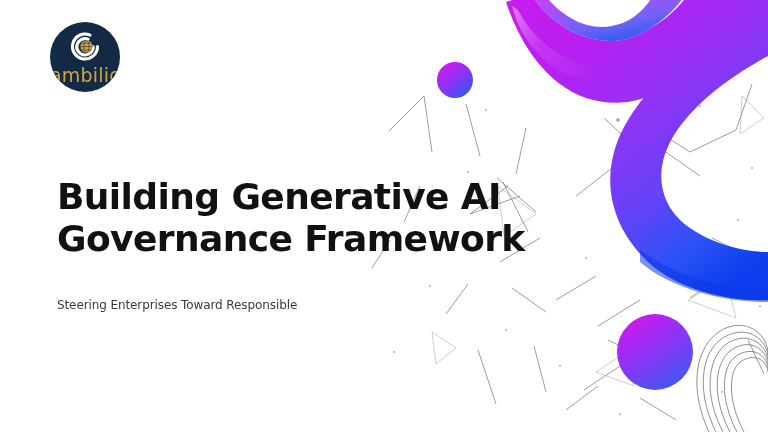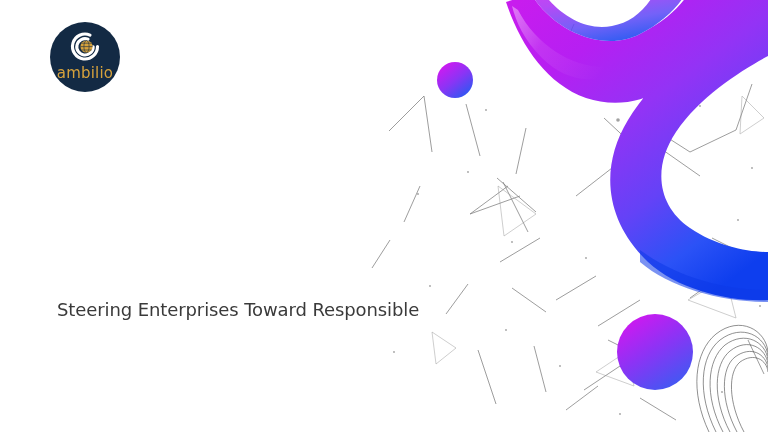--- a/index.html
+++ b/index.html
@@ -46,21 +46,21 @@
     height: 36px;
   }
   .logo-wordmark {
     position: absolute;
     left: 0;
     right: 0;
     top: 42px;
     text-align: center;
     color: #D6A23C;
     font-family: "DejaVu Sans", sans-serif;
-    font-size: 15px;
+    font-size: 19px;
     letter-spacing: 0.2px;
     font-weight: 400;
   }
 
   
   .headline {
     position: absolute;
     left: 57px;
     top: 176px;
     width: 470px;
@@ -76,21 +76,21 @@
 
   .subhead {
     position: absolute;
     left: 57px;
     top: 296px;
     width: 400px;
     margin: 0;
     color: #3a3a3a;
     font-family: "DejaVu Sans", sans-serif;
     font-weight: 400;
-    font-size: 18px;
+    font-size: 12px;
     line-height: 1.55;
     letter-spacing: -0.1px;
   }
   .subhead .line { display: block; }
 </style>
 </head>
 <body>
 
 <div id="slide">
 
@@ -254,18 +254,22 @@
       <g stroke="#132A44" stroke-width="0.7" fill="none" opacity="0.85">
         <ellipse cx="23.5" cy="18.6" rx="2.6" ry="6.1"></ellipse>
         <line x1="17.4" y1="18.6" x2="29.6" y2="18.6"></line>
         <line x1="18.4" y1="15.2" x2="28.6" y2="15.2"></line>
         <line x1="18.4" y1="22.0" x2="28.6" y2="22.0"></line>
       </g>
     </svg>
     <div class="logo-wordmark">ambilio</div>
   </div>
 
+  <h1 class="headline">
+    <span class="line">Building Generative AI</span>
+    <span class="line">Governance Framework</span>
+  </h1>
 
   <p class="subhead">
     <span class="line">Steering Enterprises Toward Responsible</span>
   </p>
 
 </div>
 
 </body></html>

